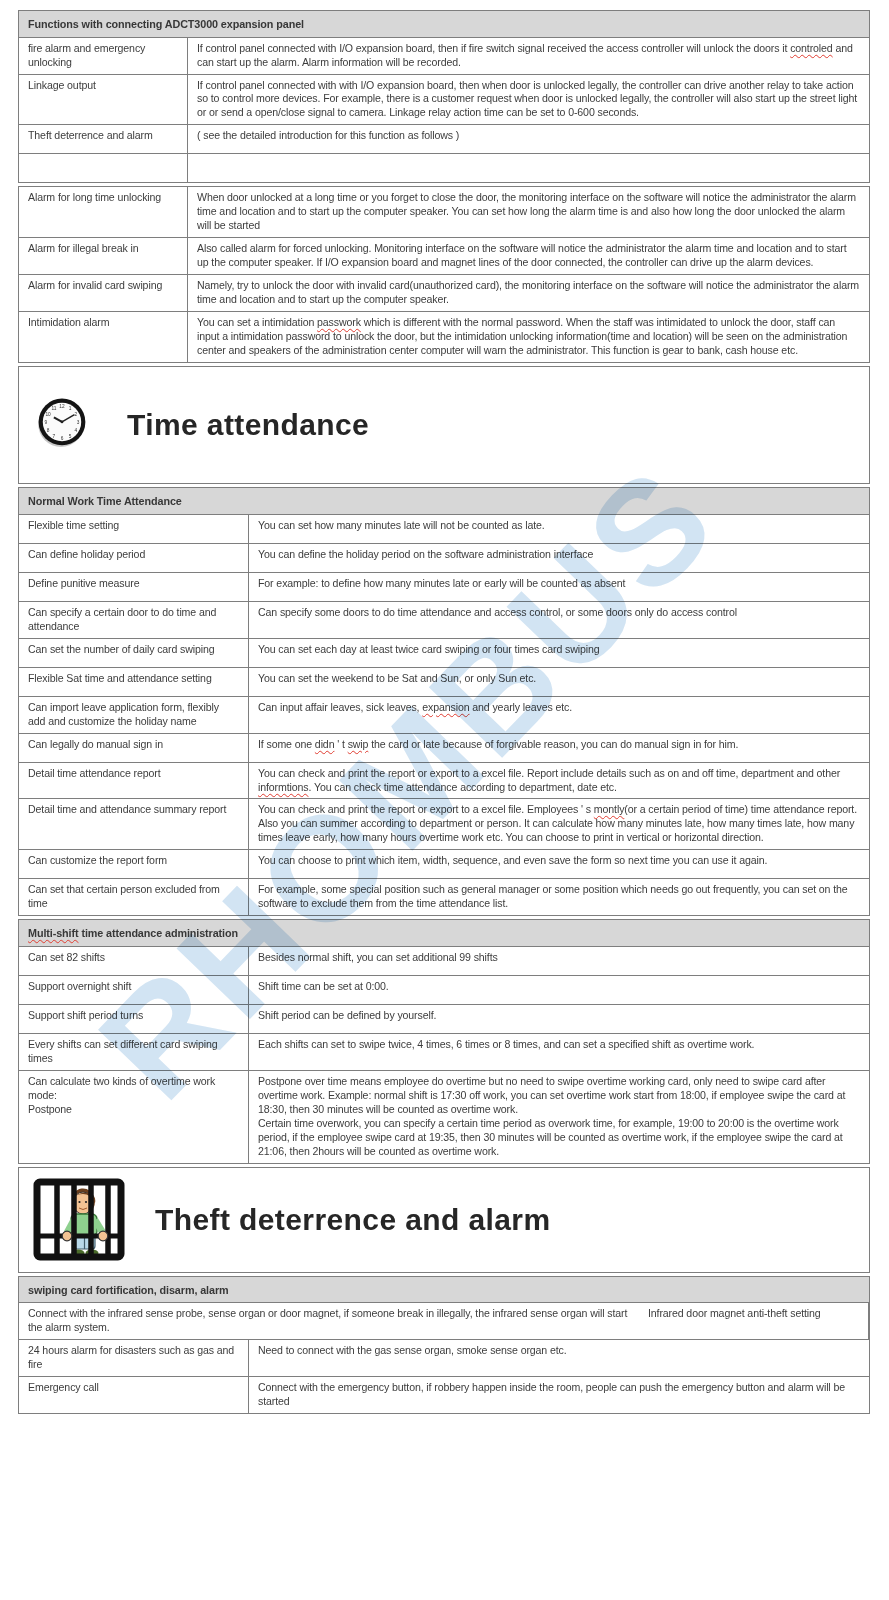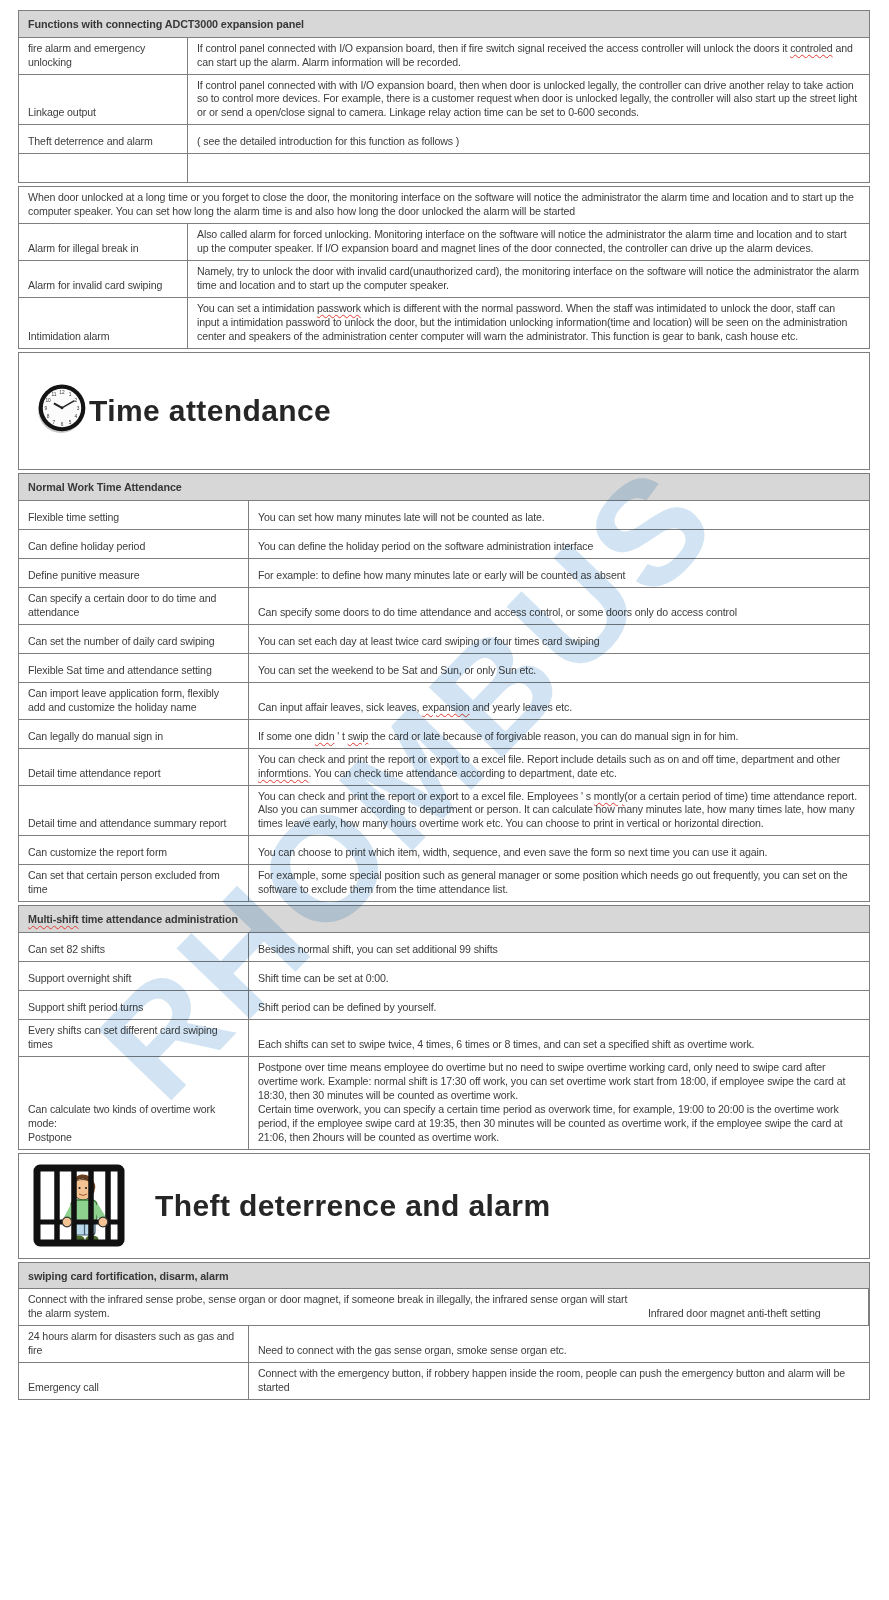--- a/index.html
+++ b/index.html
@@ -4,30 +4,30 @@
 <style>
   html,body{margin:0;padding:0;background:#ffffff;}
   body{width:889px;height:1600px;font-family:"Liberation Sans","DejaVu Sans",sans-serif;color:#3d3d3d;}
   .page{position:relative;width:889px;height:1600px;overflow:hidden;box-sizing:border-box;padding:10px 19px 0 18px;background:#fff;}
 
   
   .tbl{border:1px solid #7e7e7e;margin-bottom:3px;background:#fff;}
   .thead{background:#d7d7d7;border-bottom:1px solid #7e7e7e;font-weight:bold;font-size:10.8px;line-height:1.35;padding:6px 7px 5px 9px;color:#383838;letter-spacing:-0.1px;}
   .row{display:flex;border-bottom:1px solid #7e7e7e;min-height:28px;}
   .row:last-child{border-bottom:none;}
-  .cell{display:flex;align-items:flex-end;padding:4px 9px;font-size:10.6px;line-height:1.32;box-sizing:border-box;letter-spacing:-0.12px;}
+  .cell{display:flex;align-items:flex-start;padding:4px 9px;font-size:10.6px;line-height:1.32;box-sizing:border-box;letter-spacing:-0.12px;}
   .cell > div{white-space:pre-line;}
   .label{width:169px;flex:none;border-right:1px solid #7e7e7e;}
   .wide .label{width:230px;}
   .desc{flex:1;}
 
   
   .section{border:1px solid #7e7e7e;margin-bottom:3px;display:flex;align-items:center;background:#fff;box-sizing:border-box;}
   .section h1{margin:0;font-size:30px;font-weight:600;color:#262626;letter-spacing:0.4px;}
-  #sec-time{height:118px;padding-left:16px;}
+  #sec-time{height:118px;padding-left:16px;gap:38px;}
   #sec-theft{height:106px;padding-left:14px;gap:30px;}
 
   
   .sq{text-decoration-line:underline;text-decoration-style:wavy;text-decoration-color:#e03c31;text-decoration-thickness:1px;text-underline-offset:2px;}
 
   
   .wm{position:absolute;left:408px;top:782px;transform:translate(-50%,-50%) rotate(-46deg);font-size:148px;font-weight:bold;letter-spacing:6px;color:#d2e4f3;white-space:nowrap;mix-blend-mode:multiply;z-index:9;pointer-events:none;}
 </style>
 </head>
 <body>
@@ -70,20 +70,23 @@
           <div class="cell desc">
             <div></div>
           </div>
         </div>
       </div>
   </div>
 
   <div class="tbl narrow">
     <div>
         <div class="row">
+          <div class="cell label">
+            <div>Alarm for long time unlocking</div>
+          </div>
           <div class="cell desc">
             <div>When door unlocked at a long time or you forget to close the door, the monitoring interface on the software will notice the administrator the alarm time and location and to start up the computer speaker. You can set how long the alarm time is and also how long the door unlocked the alarm will be started</div>
           </div>
         </div>
         <div class="row">
           <div class="cell label">
             <div>Alarm for illegal break in</div>
           </div>
           <div class="cell desc">
             <div>Also called alarm for forced unlocking. Monitoring interface on the software will notice the administrator the alarm time and location and to start up the computer speaker. If I/O expansion board and magnet lines of the door connected, the controller can drive up the alarm devices.</div>

